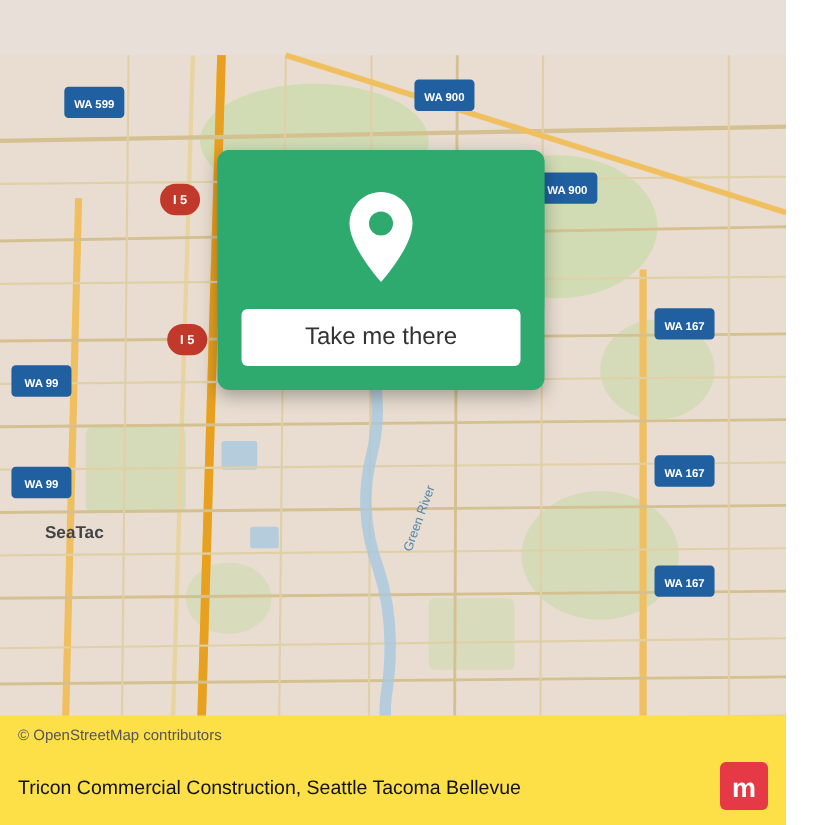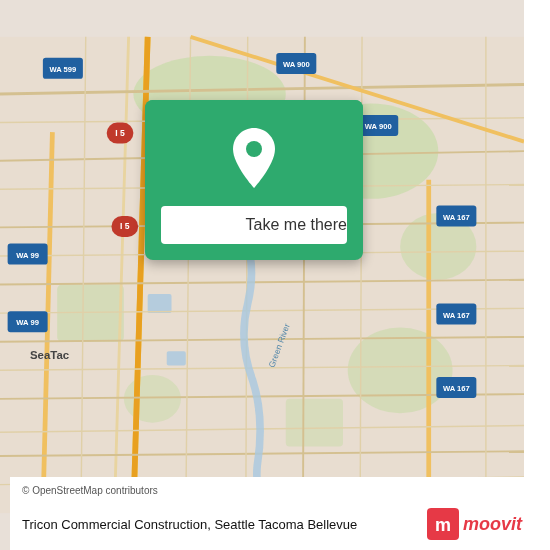--- a/index.html
+++ b/index.html
@@ -58,30 +58,30 @@
       margin: 0 16px 16px 16px;
       border-radius: 4px;
       border: none;
       padding: 10px 0;
       width: calc(100% - 32px);
       font-size: 16px;
       font-weight: 500;
       color: #333;
       cursor: pointer;
       display: block;
-      text-align: right;
+      text-align: center;
     }
 
     
     #bottom-bar {
       position: absolute;
       bottom: 0;
-      left: 10px;
+      left: 0;
       width: 100%;
-      background: #ffffff;
+      background: #fde047;
       padding: 8px 12px 10px 12px;
       z-index: 20;
     }
 
     #attribution {
       font-size: 10px;
       color: #555;
       margin-bottom: 4px;
     }
 
@@ -231,18 +231,17 @@
     </div>
     <div id="bottom-row">
       <span id="place-name">Tricon Commercial Construction, Seattle Tacoma Bellevue</span>
       <div id="moovit-logo">
 
         <svg id="moovit-icon" viewBox="0 0 32 32" xmlns="http://www.w3.org/2000/svg">
           <rect width="32" height="32" fill="#e63946" rx="4"></rect>
 
           <text x="16" y="23" text-anchor="middle" fill="white" font-size="18" font-weight="bold">m</text>
         </svg>
-        <span id="moovit-text">moovit</span>
       </div>
     </div>
   </div>
 
 </div>
 
 </body></html>

